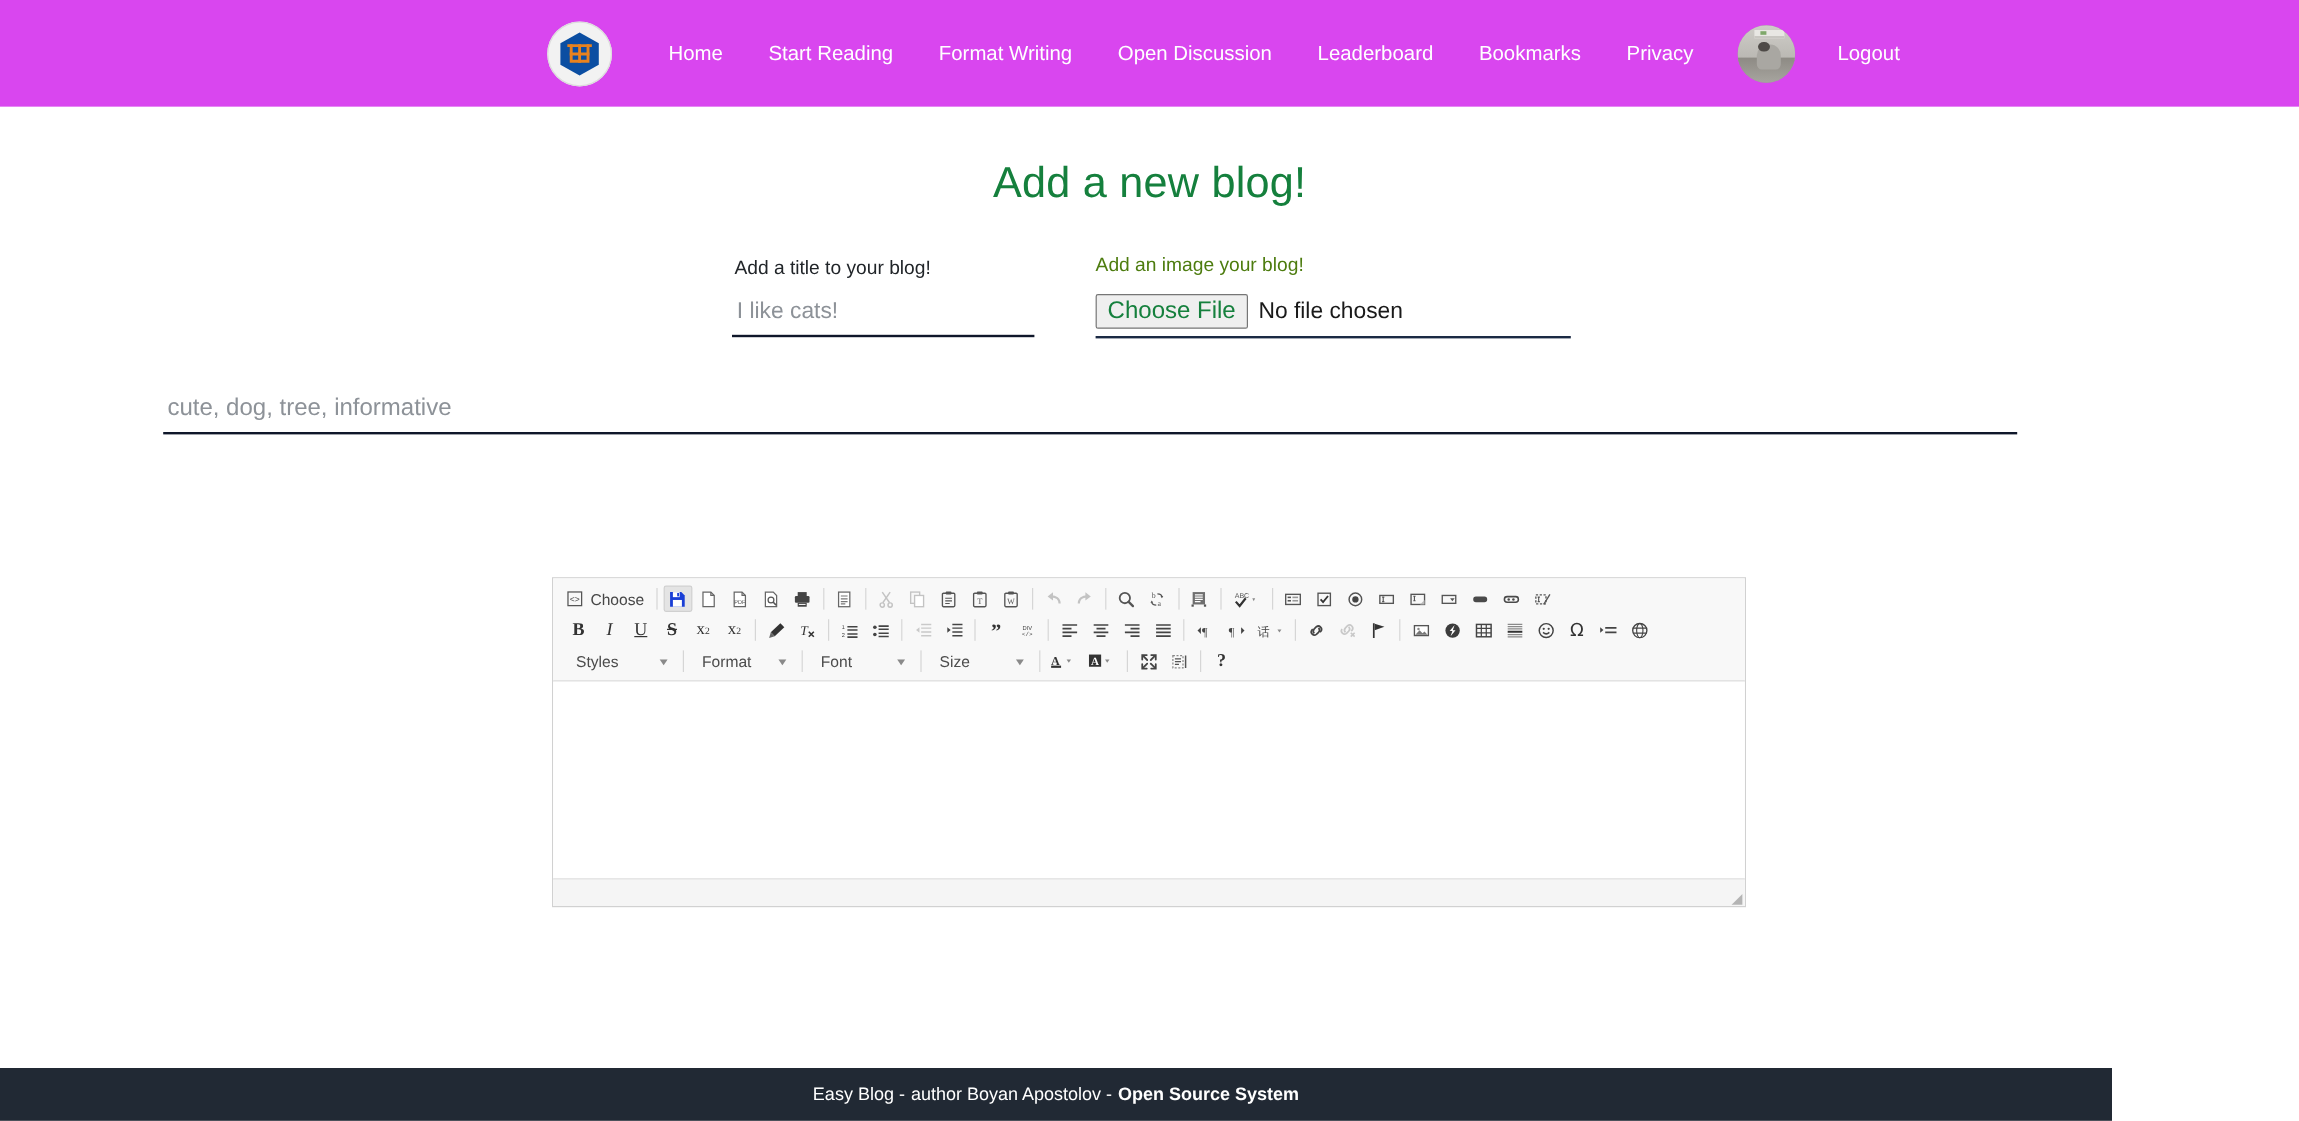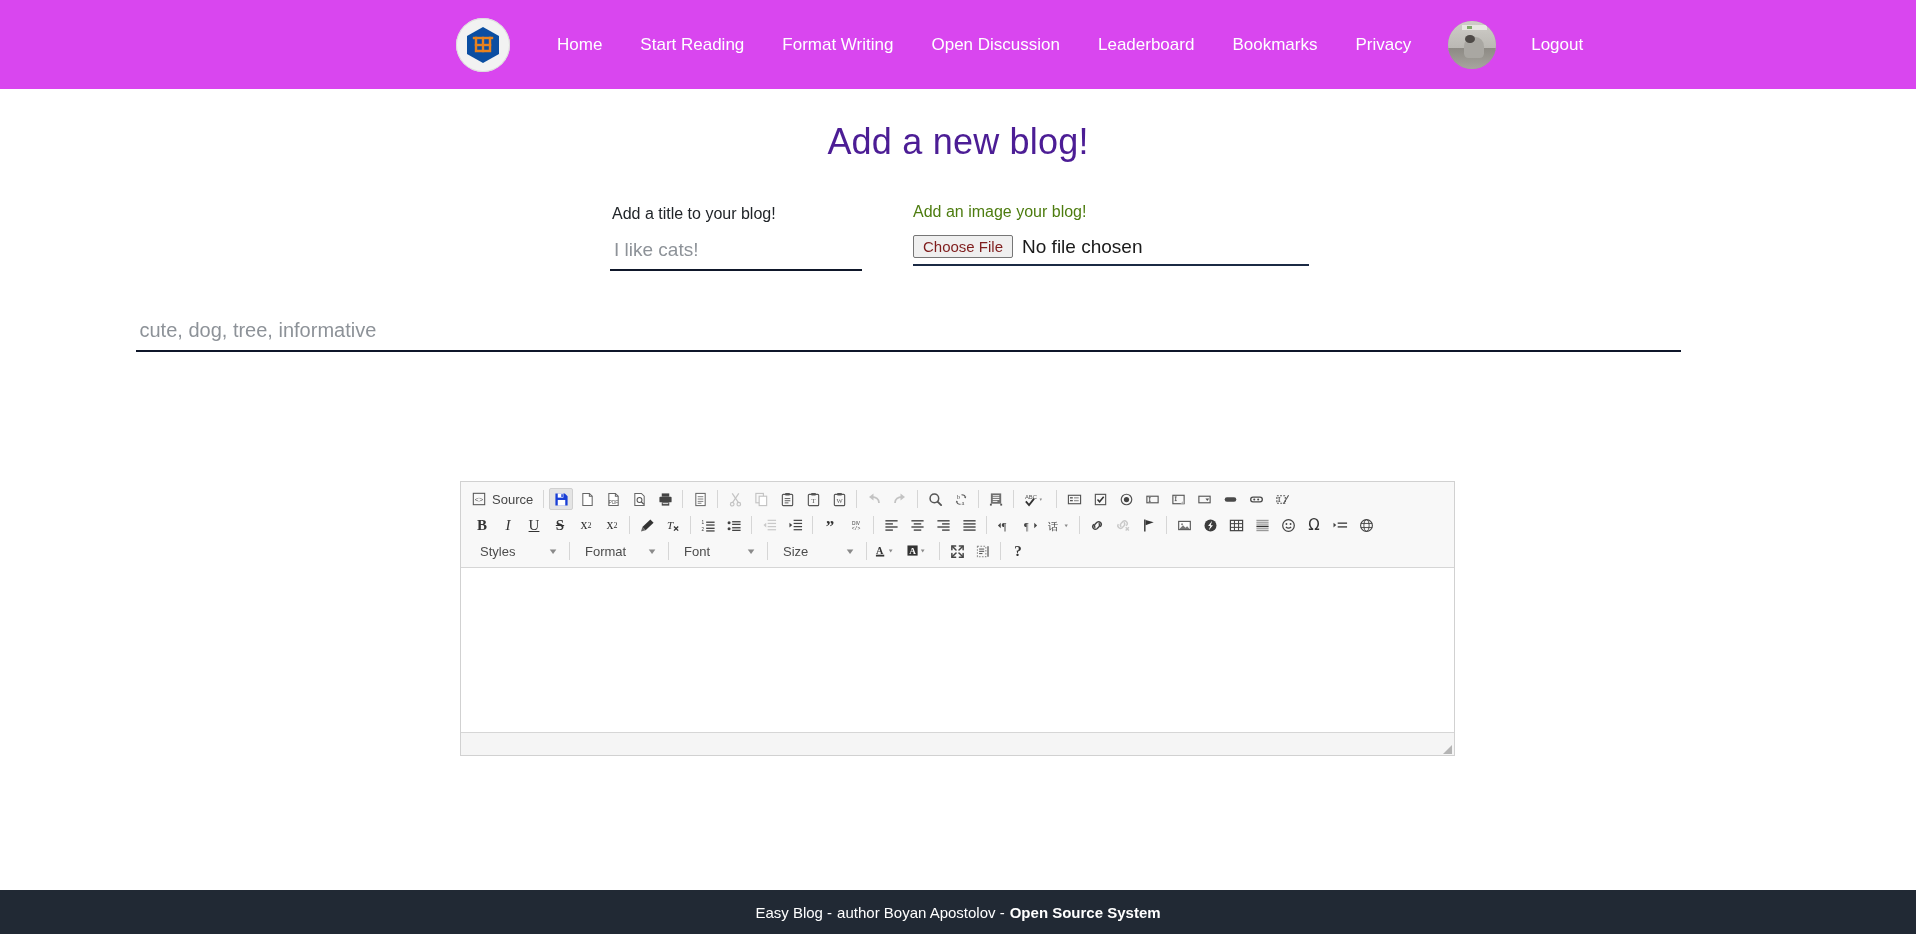--- a/index.html
+++ b/index.html
@@ -73,22 +73,22 @@
   
   .page {
     position: absolute; top: 89px; left: 0;
     width: 1916px; height: 823px;
     background: #ffffff;
   }
   .page-title {
     text-align: center;
     font-size: 36px;
     font-weight: 400;
-    color: #4c1d95;
-    margin: 0;
+    color: #15803d;
+    margin: 10px;
     padding-top: 32px;
     letter-spacing: .2px;
   }
 
   .fields-row {
     position: relative;
     margin-top: 30px;
     height: 110px;
   }
   .field-title-label {
@@ -114,22 +114,22 @@
     left: 610px; top: 44px; width: 252px;
   }
   .file-wrap {
     position: absolute; left: 913px; top: 42px; width: 396px;
     border-bottom: 2px solid #1b2a44;
     padding-bottom: 6px;
     display: flex; align-items: center;
   }
   .file-btn {
     font-family: "Liberation Sans", sans-serif;
-    font-size: 15px;
-    color: #7f1d1d;
+    font-size: 20px;
+    color: #15803d;
     background: #efefef;
     border: 1px solid #767676;
     border-radius: 2px;
     padding: 2px 9px;
     line-height: 1.15;
     cursor: pointer;
   }
   .file-name {
     font-size: 19px; color: #1a1a1a; margin-left: 9px;
   }
@@ -227,21 +227,21 @@
     border-left: 9px solid transparent;
     border-bottom: 9px solid #b4b4b4;
     cursor: nwse-resize;
   }
 
   svg.ic { display:block; }
 
   
   .footer {
     position: absolute; left: 0; bottom: 0;
-    width: 1916px; height: 44px;
+    width: 1760px; height: 44px;
     background: #212934;
     display: flex; align-items: center; justify-content: center;
     color: #ffffff; font-size: 15px;
     gap: 5px;
   }
   .footer .strong { font-weight: 700; }
 </style>
 </head>
 <body>
 
@@ -302,21 +302,21 @@
     <div class="cke-top">
 
       <div class="cke-row">
         <span class="cke-source">
           <span>
             <svg class="ic" width="14" height="14" viewBox="0 0 16 16">
               <rect x="1.5" y="1.5" width="13" height="13" fill="none" stroke="#555" stroke-width="1.2"></rect>
               <text x="8" y="11.5" font-size="8" fill="#555" text-anchor="middle" font-family="Liberation Mono, monospace">&lt;&gt;</text>
             </svg>
           </span>
-          <span>Source</span>
+          <span>Choose</span>
         </span>
         <span class="cke-sep"></span>
 
         <span class="cke-btn active">
           <svg class="ic" width="15" height="15" viewBox="0 0 16 16">
             <path d="M1.5 1.5h10l3 3v10h-13z" fill="#1a3fd6"></path>
             <rect x="4" y="1.5" width="6" height="4.5" fill="#fff"></rect>
             <rect x="7.8" y="2.3" width="1.6" height="3" fill="#1a3fd6"></rect>
             <rect x="4" y="8.5" width="8" height="6" fill="#fff"></rect>
           </svg>

